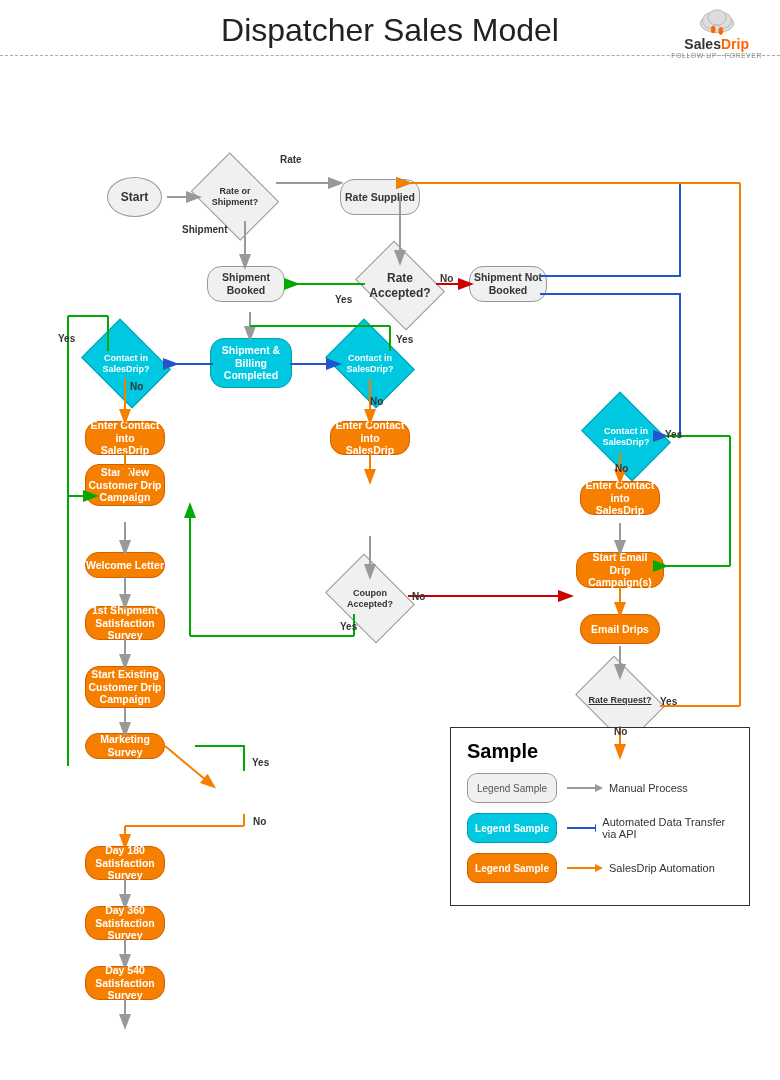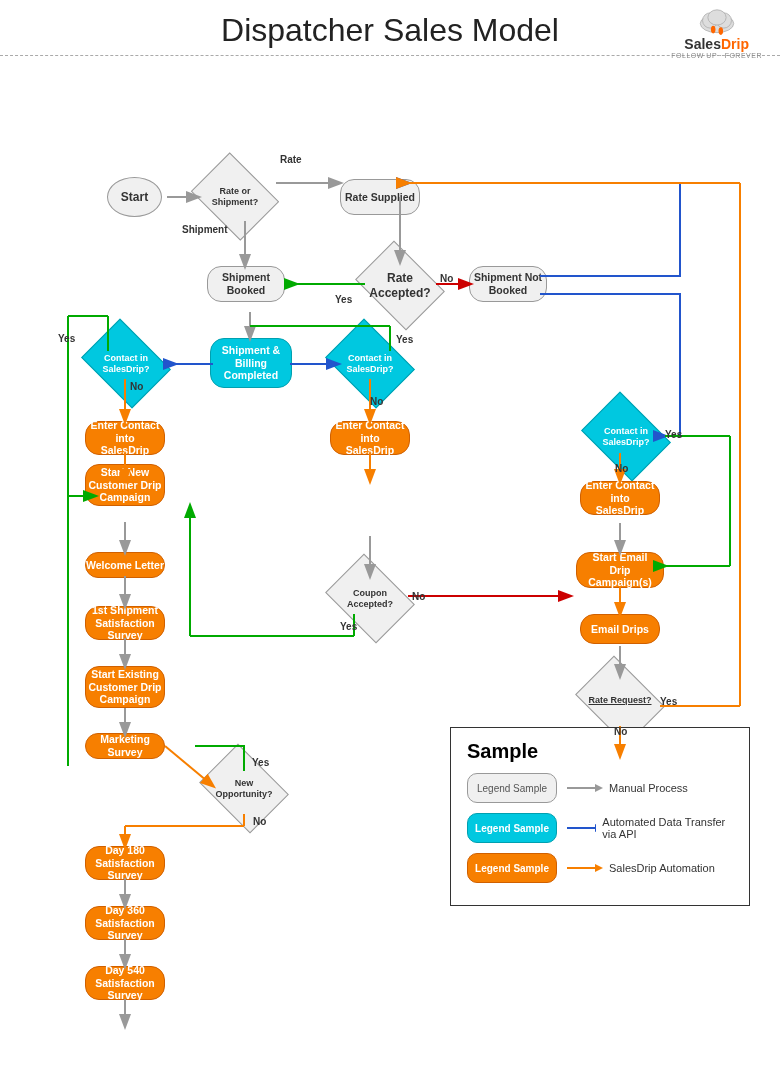--- a/index.html
+++ b/index.html
@@ -442,25 +442,20 @@
   <div class="node rect-orange" style="width:80px;height:42px;left:85px;top:600px;">
     <span style="white-space:pre-line;">Start Existing
 Customer Drip
 Campaign</span>
   </div>
 
   <div class="node rect-orange" style="width:80px;height:26px;left:85px;top:667px;">
     <span>Marketing Survey</span>
   </div>
 
-  <div class="diamond-container" style="width:72px;height:55px;left:208px;top:695px;">
-    <div class="diamond diamond-gray"></div>
-    <span class="diamond-text diamond-text-gray" style="font-size:9px;">New
-Opportunity?</span>
-  </div>
   <div class="arrow-label" style="left:252px;top:691px;">Yes</div>
   <div class="arrow-label" style="left:253px;top:750px;">No</div>
 
   <div class="node rect-orange" style="width:80px;height:34px;left:85px;top:780px;">
     <span style="white-space:pre-line;">Day 180
 Satisfaction Survey</span>
   </div>
 
   <div class="node rect-orange" style="width:80px;height:34px;left:85px;top:840px;">
     <span style="white-space:pre-line;">Day 360

